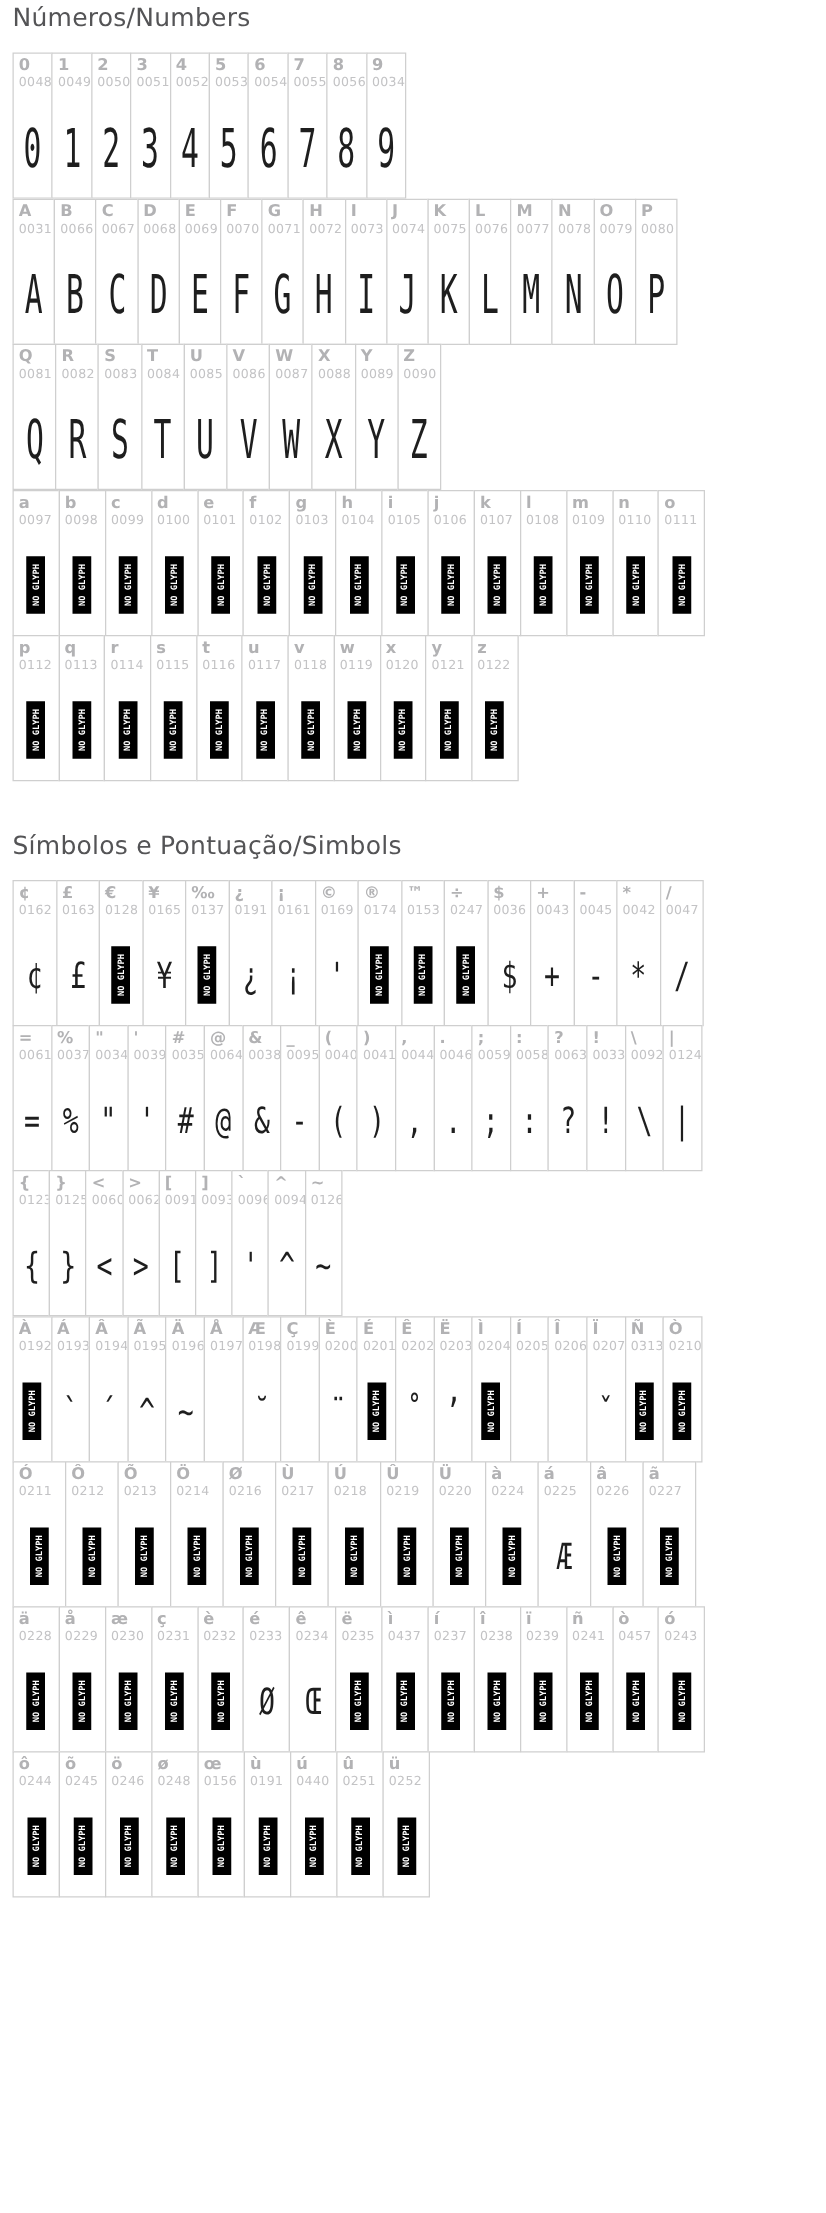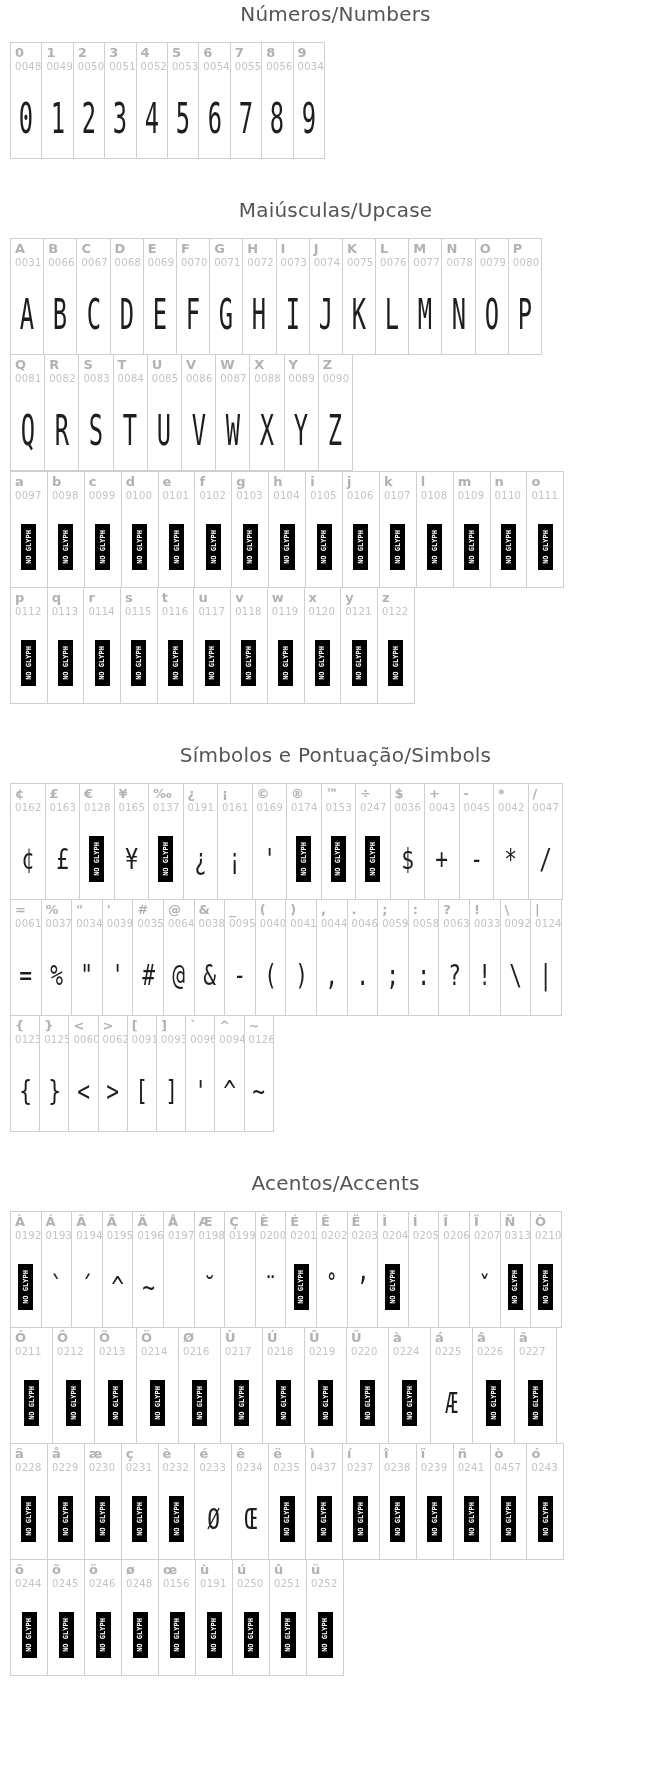--- a/index.html
+++ b/index.html
@@ -9,21 +9,20 @@
     padding:0 0 14px 10px;
     box-sizing:border-box;
   }
   .section{display:block;}
   .section-title{
     font-size:20px;
     font-weight:normal;
     color:#545456;
     margin:39px 0 16px 0;
     letter-spacing:0.2px;
-    text-align:center;
   }
   .section:first-child .section-title{margin-top:2px;}
   .trow{display:flex;align-items:stretch;}
   .trow + .trow{margin-top:-1px;}
   .cell{
     flex:none;
     box-sizing:border-box;
     height:117px;
     border:1px solid #cfcfcf;
     background:#ffffff;
@@ -175,21 +174,20 @@
             <div class="cell-label">9</div>
             <div class="cell-code">0034</div>
           </div>
           <div class="cell-glyph">
             <span class="glyph">9</span>
           </div>
         </div>
       </div>
     </div>
     <div class="section sz-large">
-      <div class="section-title">Maiúsculas/Upcase</div>
       <div class="trow">
         <div class="cell" style="width: 34.2px;">
           <div class="cell-head">
             <div class="cell-label">A</div>
             <div class="cell-code">0031</div>
           </div>
           <div class="cell-glyph">
             <span class="glyph">A</span>
           </div>
         </div>
@@ -1114,21 +1112,20 @@
             <div class="cell-label">~</div>
             <div class="cell-code">0126</div>
           </div>
           <div class="cell-glyph">
             <span class="glyph">~</span>
           </div>
         </div>
       </div>
     </div>
     <div class="section sz-med">
-      <div class="section-title">Acentos/Accents</div>
       <div class="trow">
         <div class="cell" style="width: 31.6px;">
           <div class="cell-head">
             <div class="cell-label">À</div>
             <div class="cell-code">0192</div>
           </div>
           <div class="cell-glyph">
             <div class="noglyph-box">
               <span>NO GLYPH</span>
             </div>
@@ -1657,21 +1654,21 @@
           </div>
           <div class="cell-glyph">
             <div class="noglyph-box">
               <span>NO GLYPH</span>
             </div>
           </div>
         </div>
         <div class="cell" style="width: 38px;">
           <div class="cell-head">
             <div class="cell-label">ú</div>
-            <div class="cell-code">0250</div>
+            <div class="cell-code">0440</div>
           </div>
           <div class="cell-glyph">
             <div class="noglyph-box">
               <span>NO GLYPH</span>
             </div>
           </div>
         </div>
         <div class="cell" style="width: 38px;">
           <div class="cell-head">
             <div class="cell-label">û</div>

